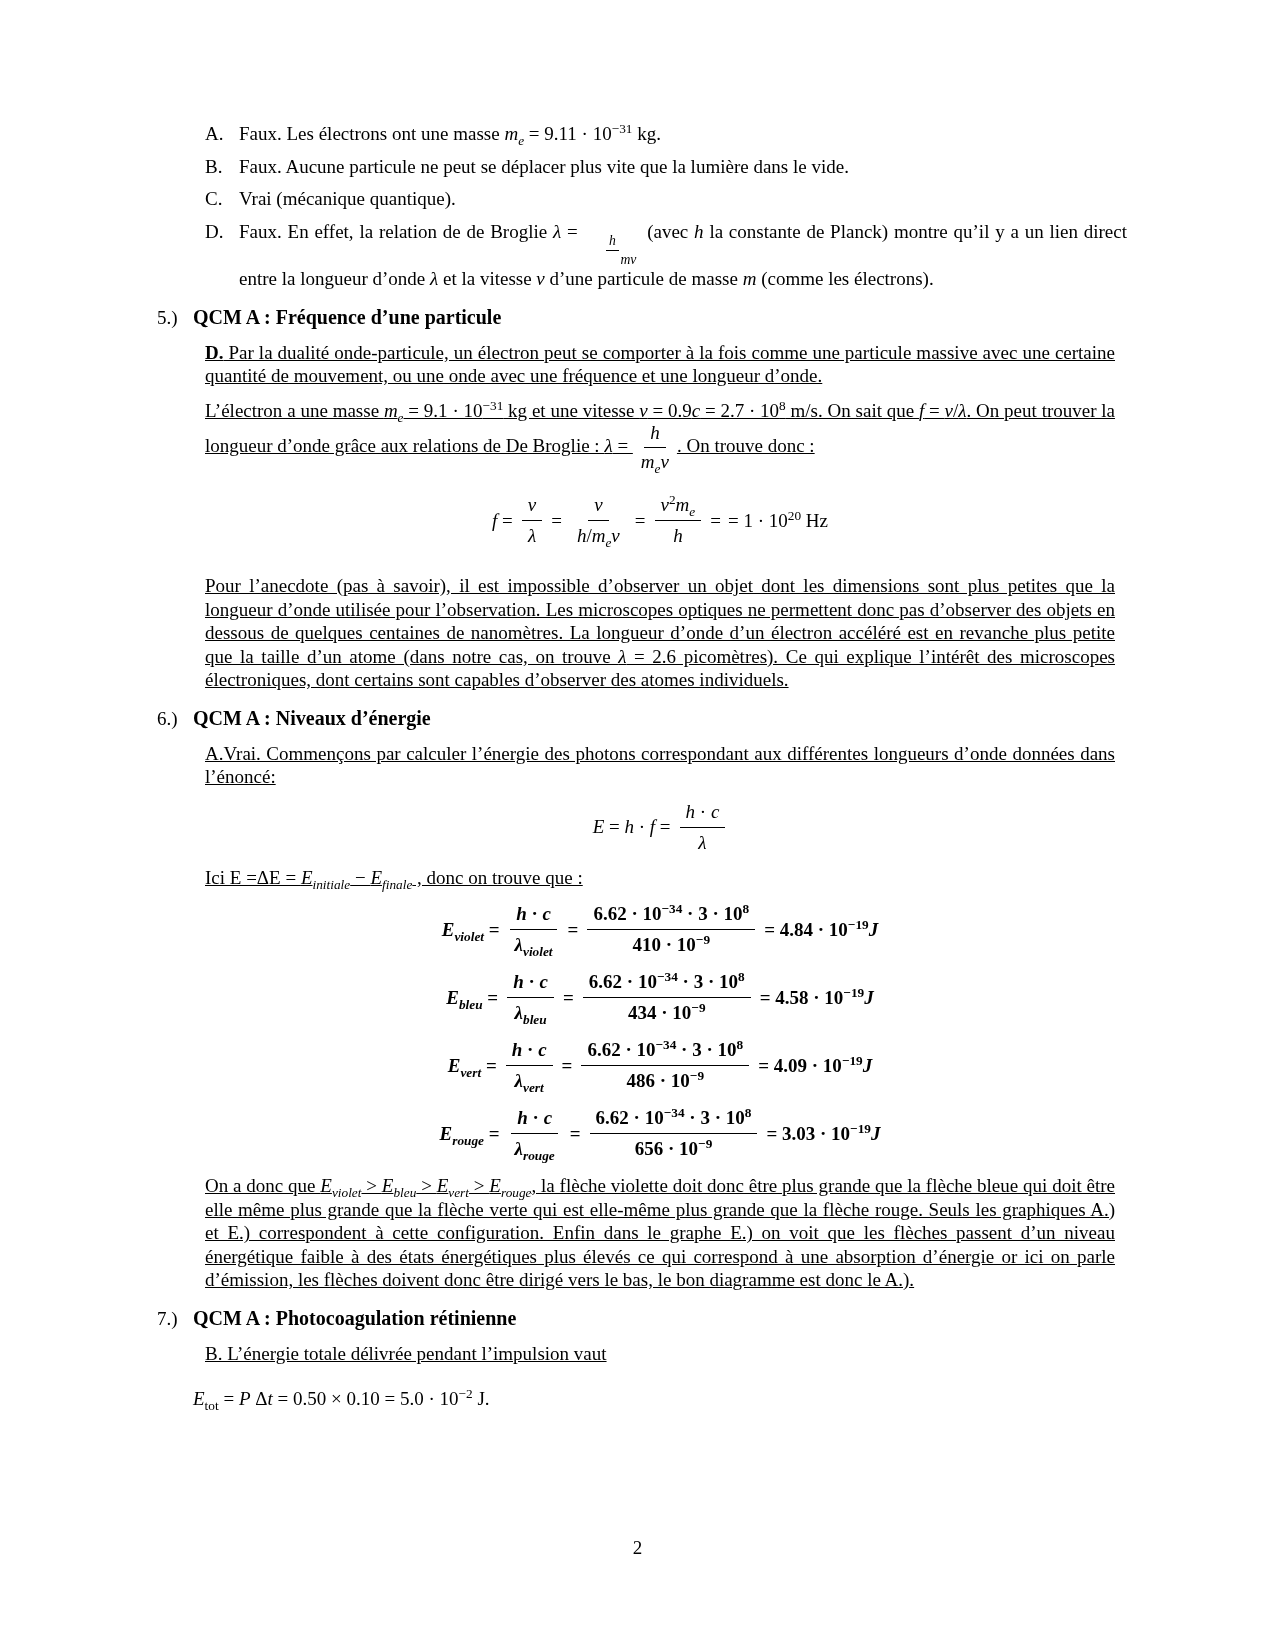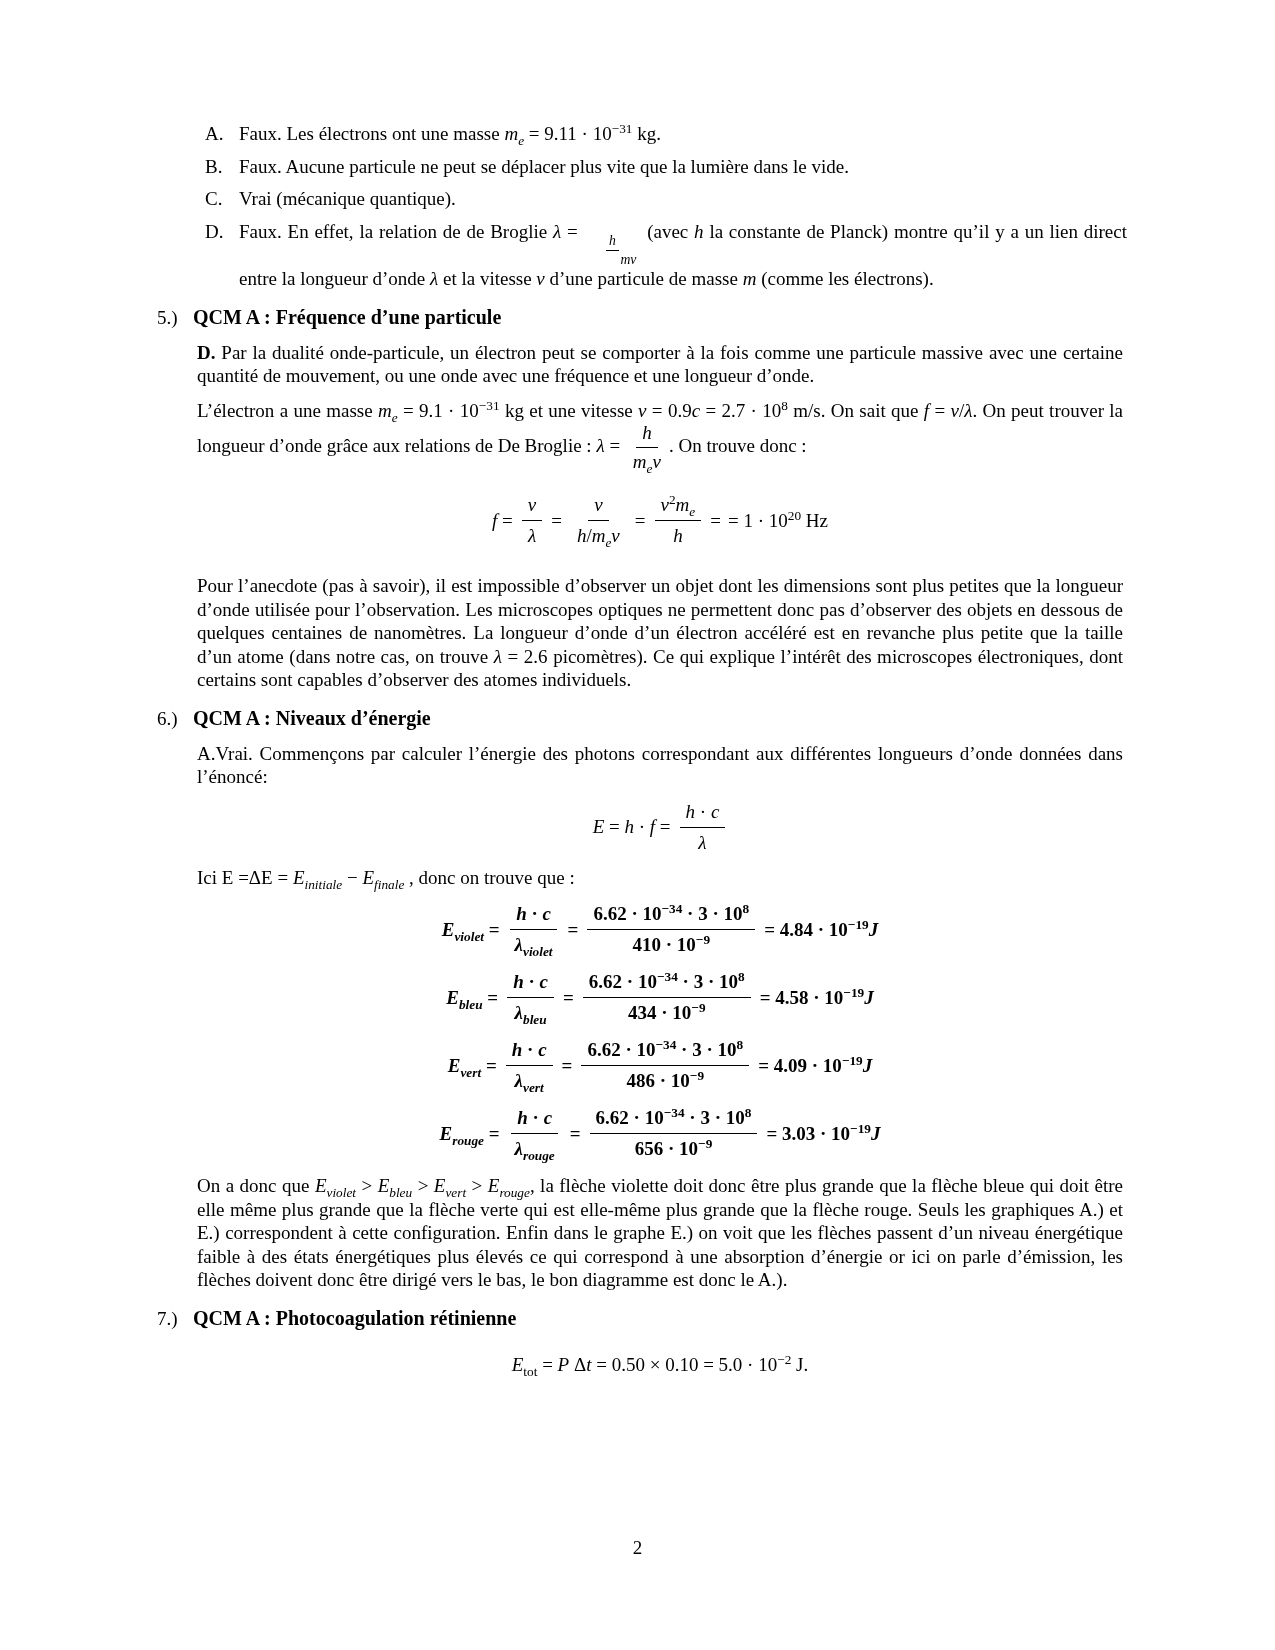--- a/index.html
+++ b/index.html
@@ -25,35 +25,35 @@
   
   .sec-head {
     position: relative;
     margin: 14px 0 11px 0;
     font-weight: bold;
     font-size: 20px;
     line-height: 25px;
   }
   .sec-num { position: absolute; left: -36px; font-weight: normal; font-size: 19px; }
 
-  .para { text-align: justify; margin: 11px 4px; }
+  .para { text-align: justify; margin: 11px 12px; text-decoration: underline; }
 
   
   .eq {
     display: flex;
     justify-content: center;
     align-items: center;
     gap: 7px;
     margin: 2px 0;
     line-height: 24px;
     text-align: center;
   }
   .eq-f { margin: 20px 0 26px 0; }
   .eq-energy { margin: 13px 0; font-weight: bold; }
-  .eq-plain { margin: 22px 0; display: block; text-align: center; }
+  .eq-plain { margin: 22px 0; display: block; text-align: left; }
 
   
   .frac {
     display: inline-flex;
     flex-direction: column;
     align-items: center;
     vertical-align: middle;
     margin: 0 2px;
   }
   .fnum { display: block; padding: 0 6px 3px 6px; border-bottom: 1.4px solid #000; white-space: nowrap; }
@@ -221,18 +221,19 @@
         </span>
       <span>= 3.03 · 10<sup>−19</sup><i>J</i></span>
     </div>
 
     <div class="para">On a donc que <i>E<sub>violet</sub></i> &gt; <i>E<sub>bleu</sub></i> &gt; <i>E<sub>vert</sub></i> &gt; <i>E<sub>rouge</sub></i>, la flèche violette doit donc être plus grande que la flèche bleue qui doit être elle même plus grande que la flèche verte qui est elle-même plus grande que la flèche rouge. Seuls les graphiques A.) et E.) correspondent à cette configuration. Enfin dans le graphe E.) on voit que les flèches passent d’un niveau énergétique faible à des états énergétiques plus élevés ce qui correspond à une absorption d’énergie or ici on parle d’émission, les flèches doivent donc être dirigé vers le bas, le bon diagramme est donc le A.).</div>
 
     <div class="sec-head">
       <span class="sec-num">7.)</span>
       <span>QCM A : Photocoagulation rétinienne</span>
     </div>
+    <div class="para">B. L’énergie totale délivrée pendant l’impulsion vaut</div>
     <div class="eq-plain"><i>E</i><sub>tot</sub> = <i>P</i> Δ<i>t</i> = 0.50 × 0.10 = 5.0 · 10<sup>−2</sup> J.</div>
 
   </div>
 
   <div class="pageno">2</div>
 </div>
 
 </body></html>

